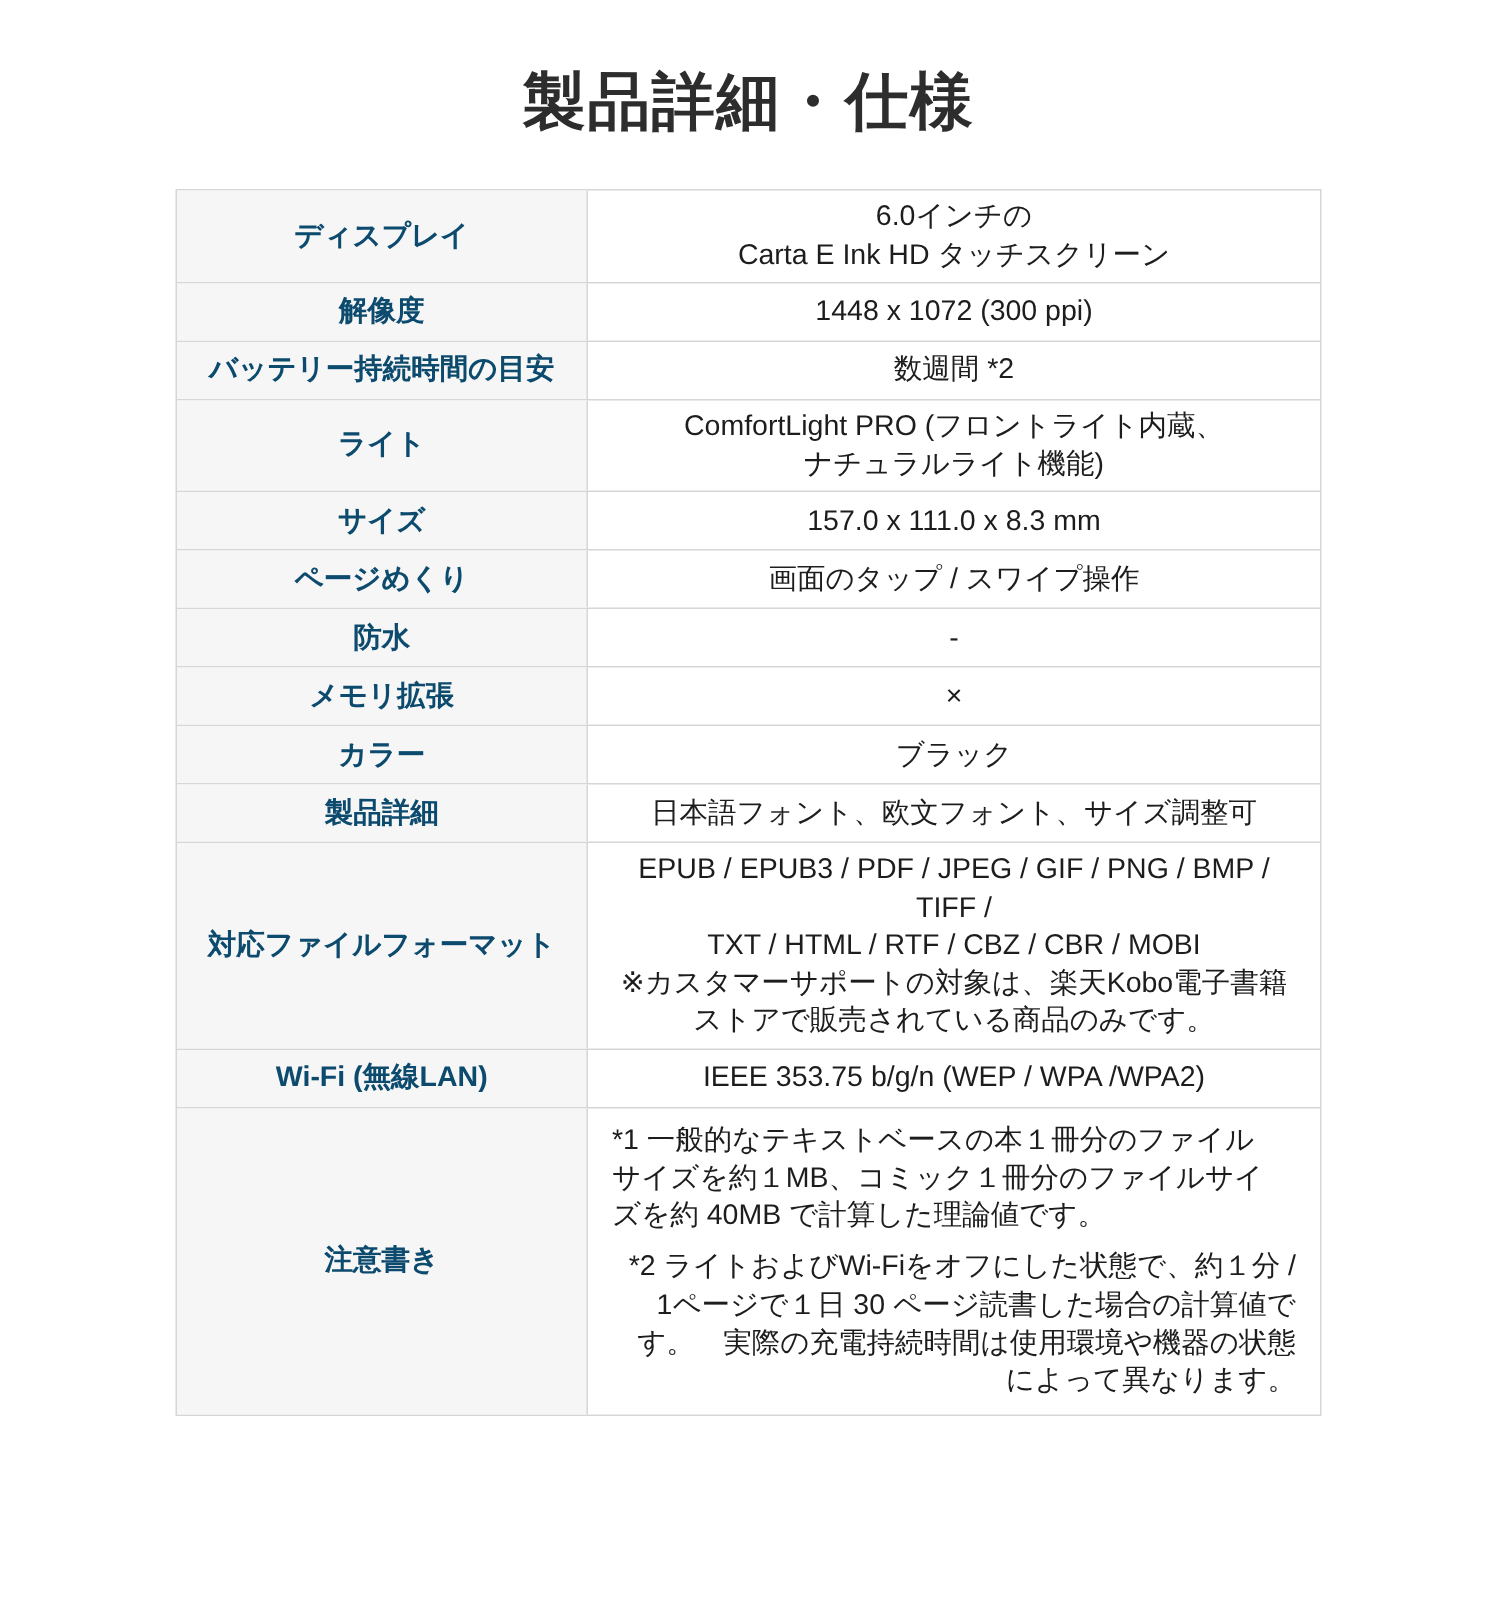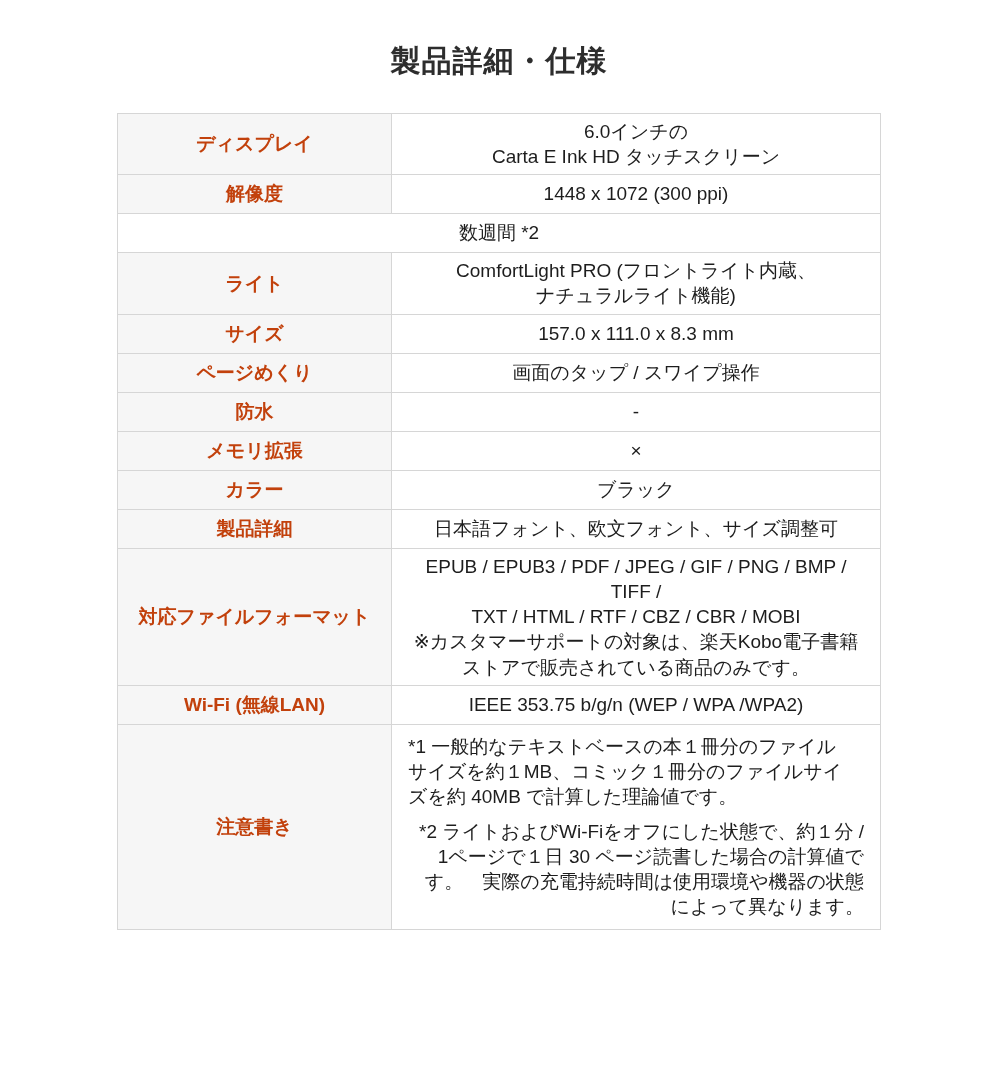--- a/index.html
+++ b/index.html
@@ -18,21 +18,21 @@
   }
   .page {
     width: 998px;
     min-height: 1080px;
     box-sizing: border-box;
     padding-top: 44px;
   }
   h1.page-title {
     margin: 0 0 34px 0;
     text-align: center;
-    font-size: 30px;
+    font-size: 42px;
     line-height: 1.15;
     font-weight: 700;
     color: var(--title-color);
     letter-spacing: 1px;
   }
   .spec-table {
     width: 762px;
     margin: 0 auto;
     border: 1px solid var(--border);
   }
@@ -49,21 +49,21 @@
     box-sizing: border-box;
     font-size: 19px;
     line-height: 1.33;
     white-space: pre-line;
   }
   .cell.label {
     flex: 0 0 274px;
     background: var(--label-bg);
     border-right: 1px solid var(--border);
     font-weight: 700;
-    color: #c2410c;
+    color: #0c4a6e;
     display: flex;
     align-items: center;
     justify-content: center;
     text-align: center;
     padding: 5px 14px;
   }
   .cell.value {
     flex: 1 1 auto;
     display: flex;
     align-items: center;
@@ -96,20 +96,21 @@
       <div class="spec-row">
         <div class="cell label">ディスプレイ</div>
         <div class="cell value">6.0インチの
 Carta E Ink HD タッチスクリーン</div>
       </div>
       <div class="spec-row">
         <div class="cell label">解像度</div>
         <div class="cell value">1448 x 1072 (300 ppi)</div>
       </div>
       <div class="spec-row">
+        <div class="cell label">バッテリー持続時間の目安</div>
         <div class="cell value">数週間 *2</div>
       </div>
       <div class="spec-row">
         <div class="cell label">ライト</div>
         <div class="cell value">ComfortLight PRO (フロントライト内蔵、
 ナチュラルライト機能)</div>
       </div>
       <div class="spec-row">
         <div class="cell label">サイズ</div>
         <div class="cell value">157.0 x 111.0 x 8.3 mm</div>

